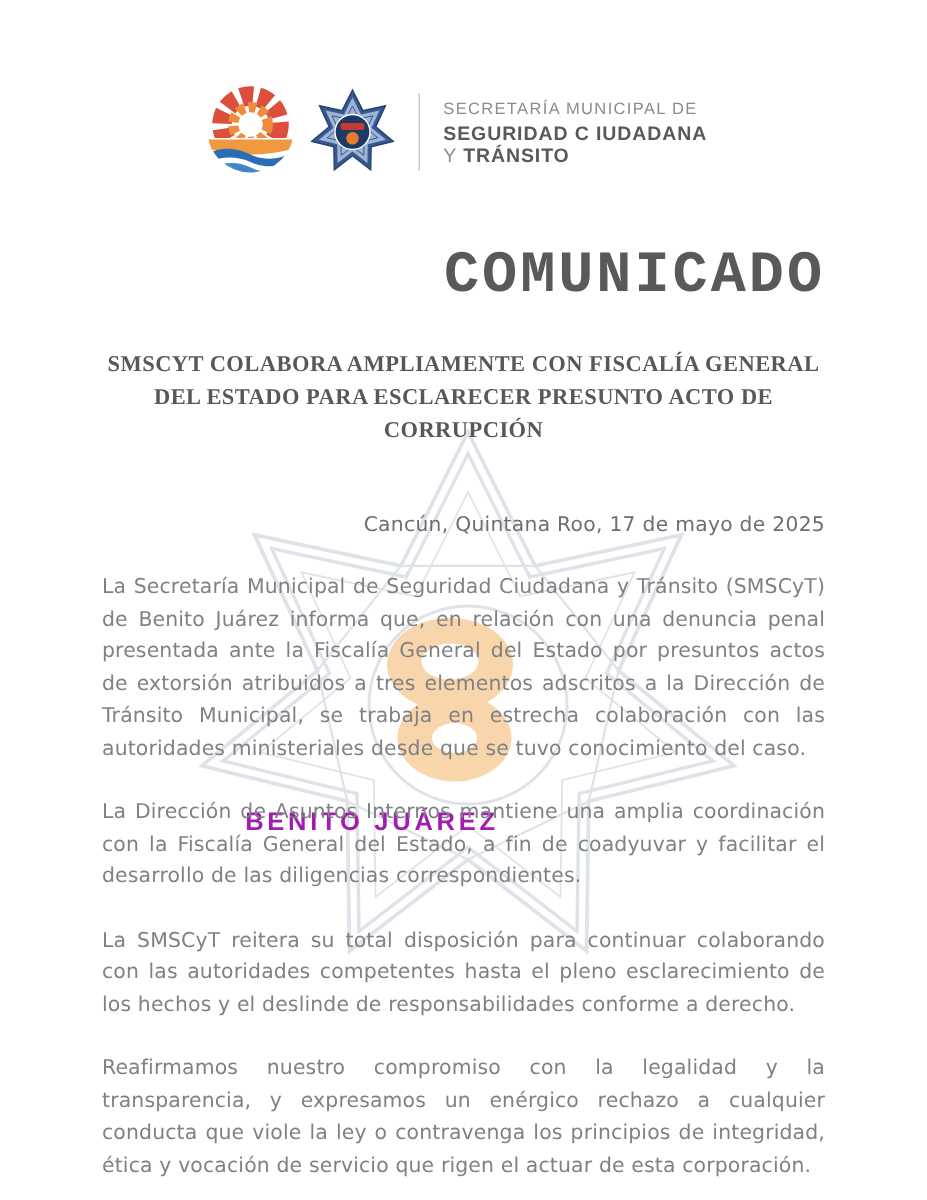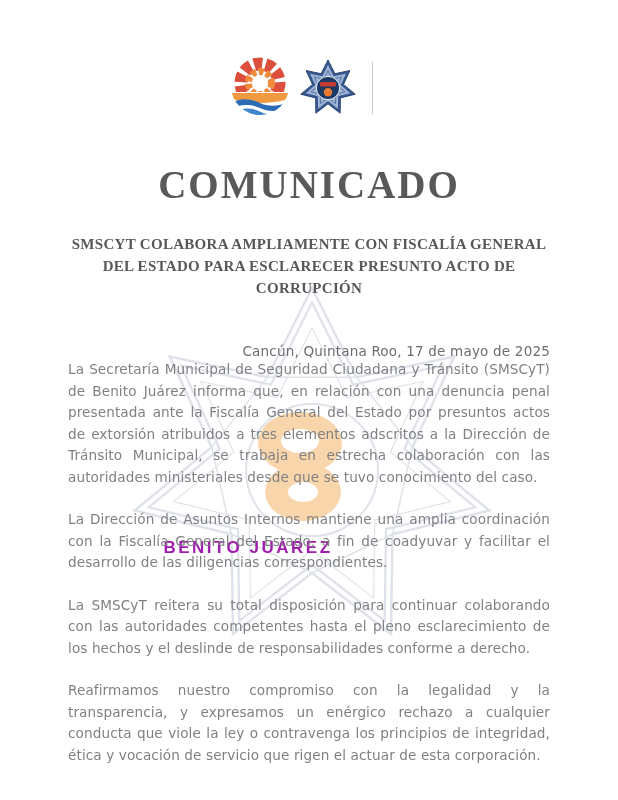--- a/index.html
+++ b/index.html
@@ -44,22 +44,22 @@
   }
   .org-name { font-family: "Liberation Sans", sans-serif; line-height: 15px; }
   .org-line1 { font-size: 11px; color: #8a8c8f; letter-spacing: 0.9px; }
   .org-line2 { font-size: 13px; font-weight: bold; color: #58595b; letter-spacing: 0.6px; }
   .org-line3 { font-size: 13px; letter-spacing: 0.6px; }
   .org-line3 .reg { color: #8a8c8f; font-weight: normal; }
   .org-line3 .bold { color: #58595b; font-weight: bold; }
 
   .doc-title {
     margin-top: 42px;
-    text-align: center;
-    font-family: Liberation Serif, serif;
+    text-align: right;
+    font-family: Liberation Mono, monospace;
     font-weight: bold; font-size: 39px; letter-spacing: 2px;
     color: #58595b;
   }
 
   .doc-subtitle {
     margin: 26px auto 0 auto;
     max-width: 492px;
     text-align: center;
     font-family: Liberation Serif, serif;
     font-weight: bold; font-size: 15px; line-height: 22px;
@@ -68,21 +68,21 @@
     text-transform: uppercase;
   }
 
   .dateline {
     margin-top: 44px;
     text-align: right;
     font-size: 13.5px; letter-spacing: 0.2px;
     color: #6d6e71;
   }
 
-  .body-text { }
+  .body-text { margin-top: 23px; }
   .body-text p {
     margin: 0 0 21px 0;
     font-size: 13.6px; line-height: 21.5px;
     letter-spacing: 0.1px;
     text-align: justify;
     color: #7f8184;
   }
 </style>
 </head>
 <body>
@@ -134,20 +134,28 @@
       <polygon fill="#38598f" stroke="#23406e" stroke-width="1" points="30,2 37.4,16.7 53.5,13.3 46.6,28.2 59.2,38.7 43.3,42.6 43,59 30,49 17,59 16.7,42.6 0.8,38.7 13.4,28.2 6.5,13.3 22.6,16.7"></polygon>
       <polygon fill="#9db4d6" transform="translate(30,32) scale(0.82) translate(-30,-32)" points="30,2 37.4,16.7 53.5,13.3 46.6,28.2 59.2,38.7 43.3,42.6 43,59 30,49 17,59 16.7,42.6 0.8,38.7 13.4,28.2 6.5,13.3 22.6,16.7"></polygon>
       <polygon fill="none" stroke="#2b4a7c" stroke-width="1" transform="translate(30,32) scale(0.62) translate(-30,-32)" points="30,2 37.4,16.7 53.5,13.3 46.6,28.2 59.2,38.7 43.3,42.6 43,59 30,49 17,59 16.7,42.6 0.8,38.7 13.4,28.2 6.5,13.3 22.6,16.7"></polygon>
       <circle cx="30" cy="32" r="12.5" fill="#1d3a66" stroke="#ffffff" stroke-width="1"></circle>
       <rect x="21.5" y="25.5" width="17" height="5" rx="1.5" fill="#c43c31"></rect>
       <circle cx="30" cy="36.5" r="4.5" fill="#e87a2e"></circle>
     </svg>
 
     <div class="divider"></div>
 
+    <div class="org-name">
+      <div class="org-line1">SECRETARÍA MUNICIPAL DE</div>
+      <div class="org-line2">SEGURIDAD C IUDADANA</div>
+      <div class="org-line3">
+        <span class="reg">Y</span>
+        <span class="bold">TRÁNSITO</span>
+      </div>
+    </div>
   </div>
 
   <div class="doc-title">COMUNICADO</div>
 
   <div class="doc-subtitle">SMSCYT COLABORA AMPLIAMENTE CON FISCALÍA GENERAL DEL ESTADO PARA ESCLARECER PRESUNTO ACTO DE CORRUPCIÓN</div>
 
   <div class="dateline">Cancún, Quintana Roo, 17 de mayo de 2025</div>
 
   <div class="body-text">
     <p>La Secretaría Municipal de Seguridad Ciudadana y Tránsito (SMSCyT) de Benito Juárez informa que, en relación con una denuncia penal presentada ante la Fiscalía General del Estado por presuntos actos de extorsión atribuidos a tres elementos adscritos a la Dirección de Tránsito Municipal, se trabaja en estrecha colaboración con las autoridades ministeriales desde que se tuvo conocimiento del caso.</p>

